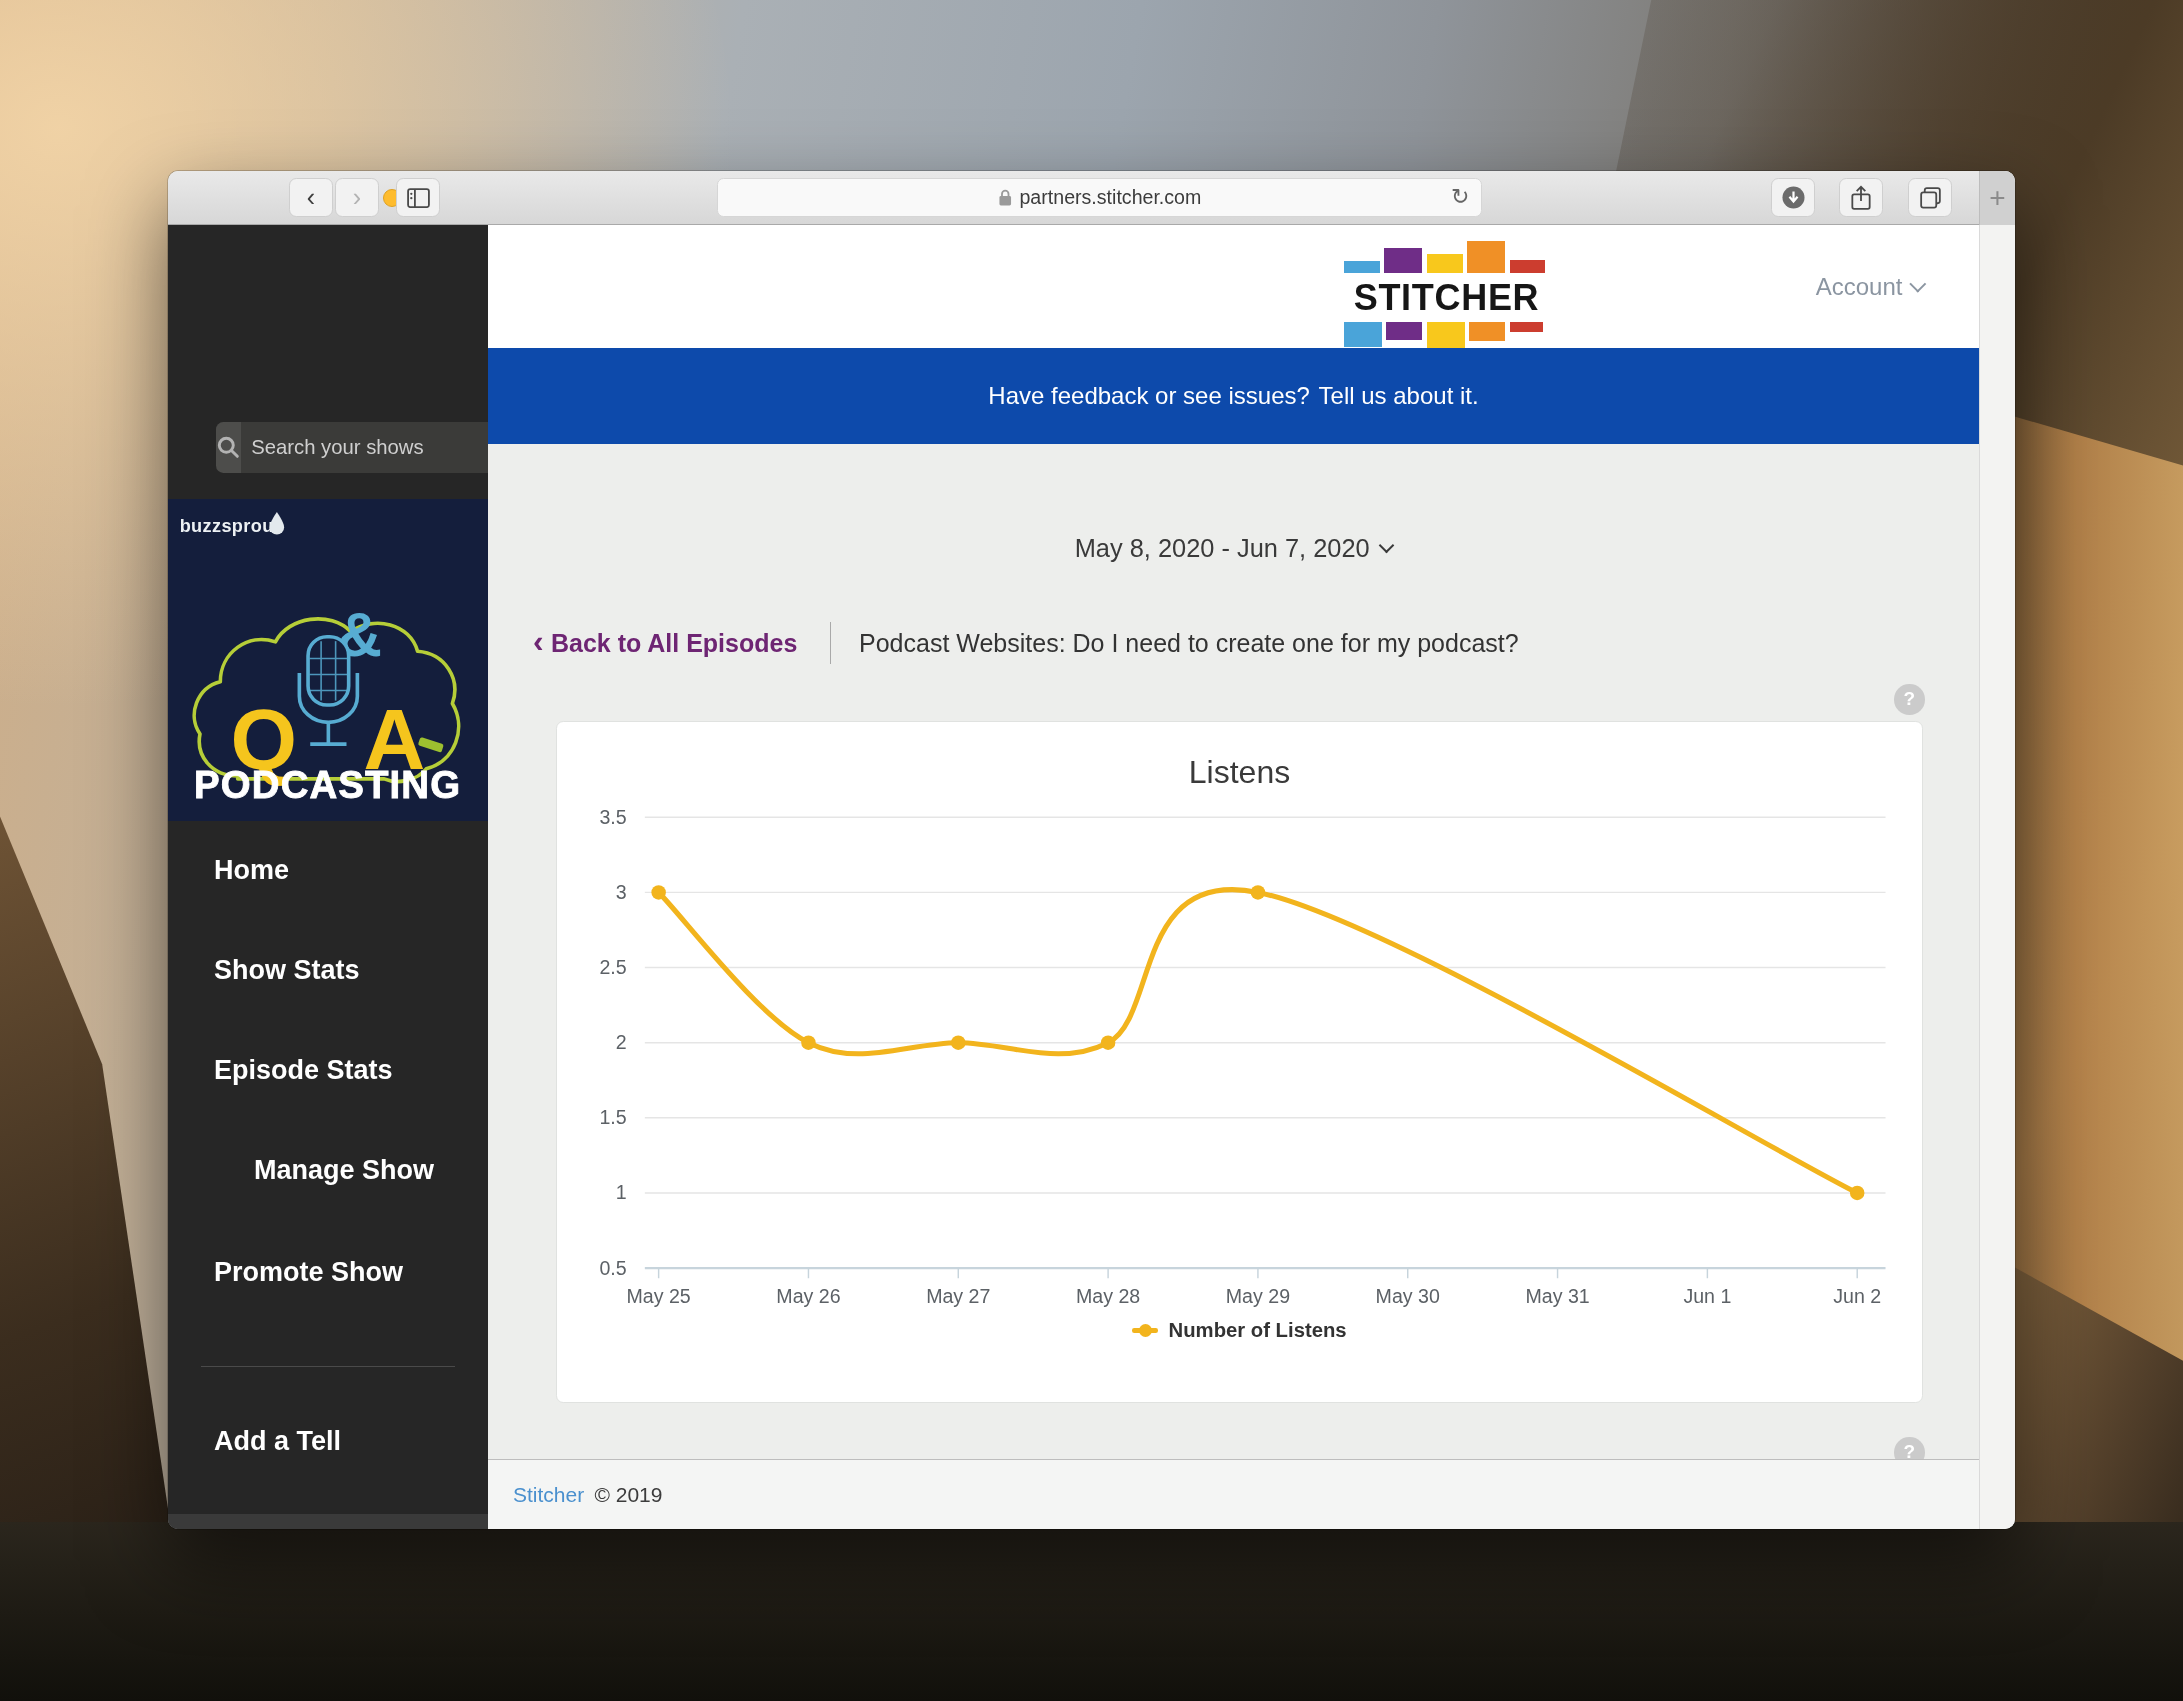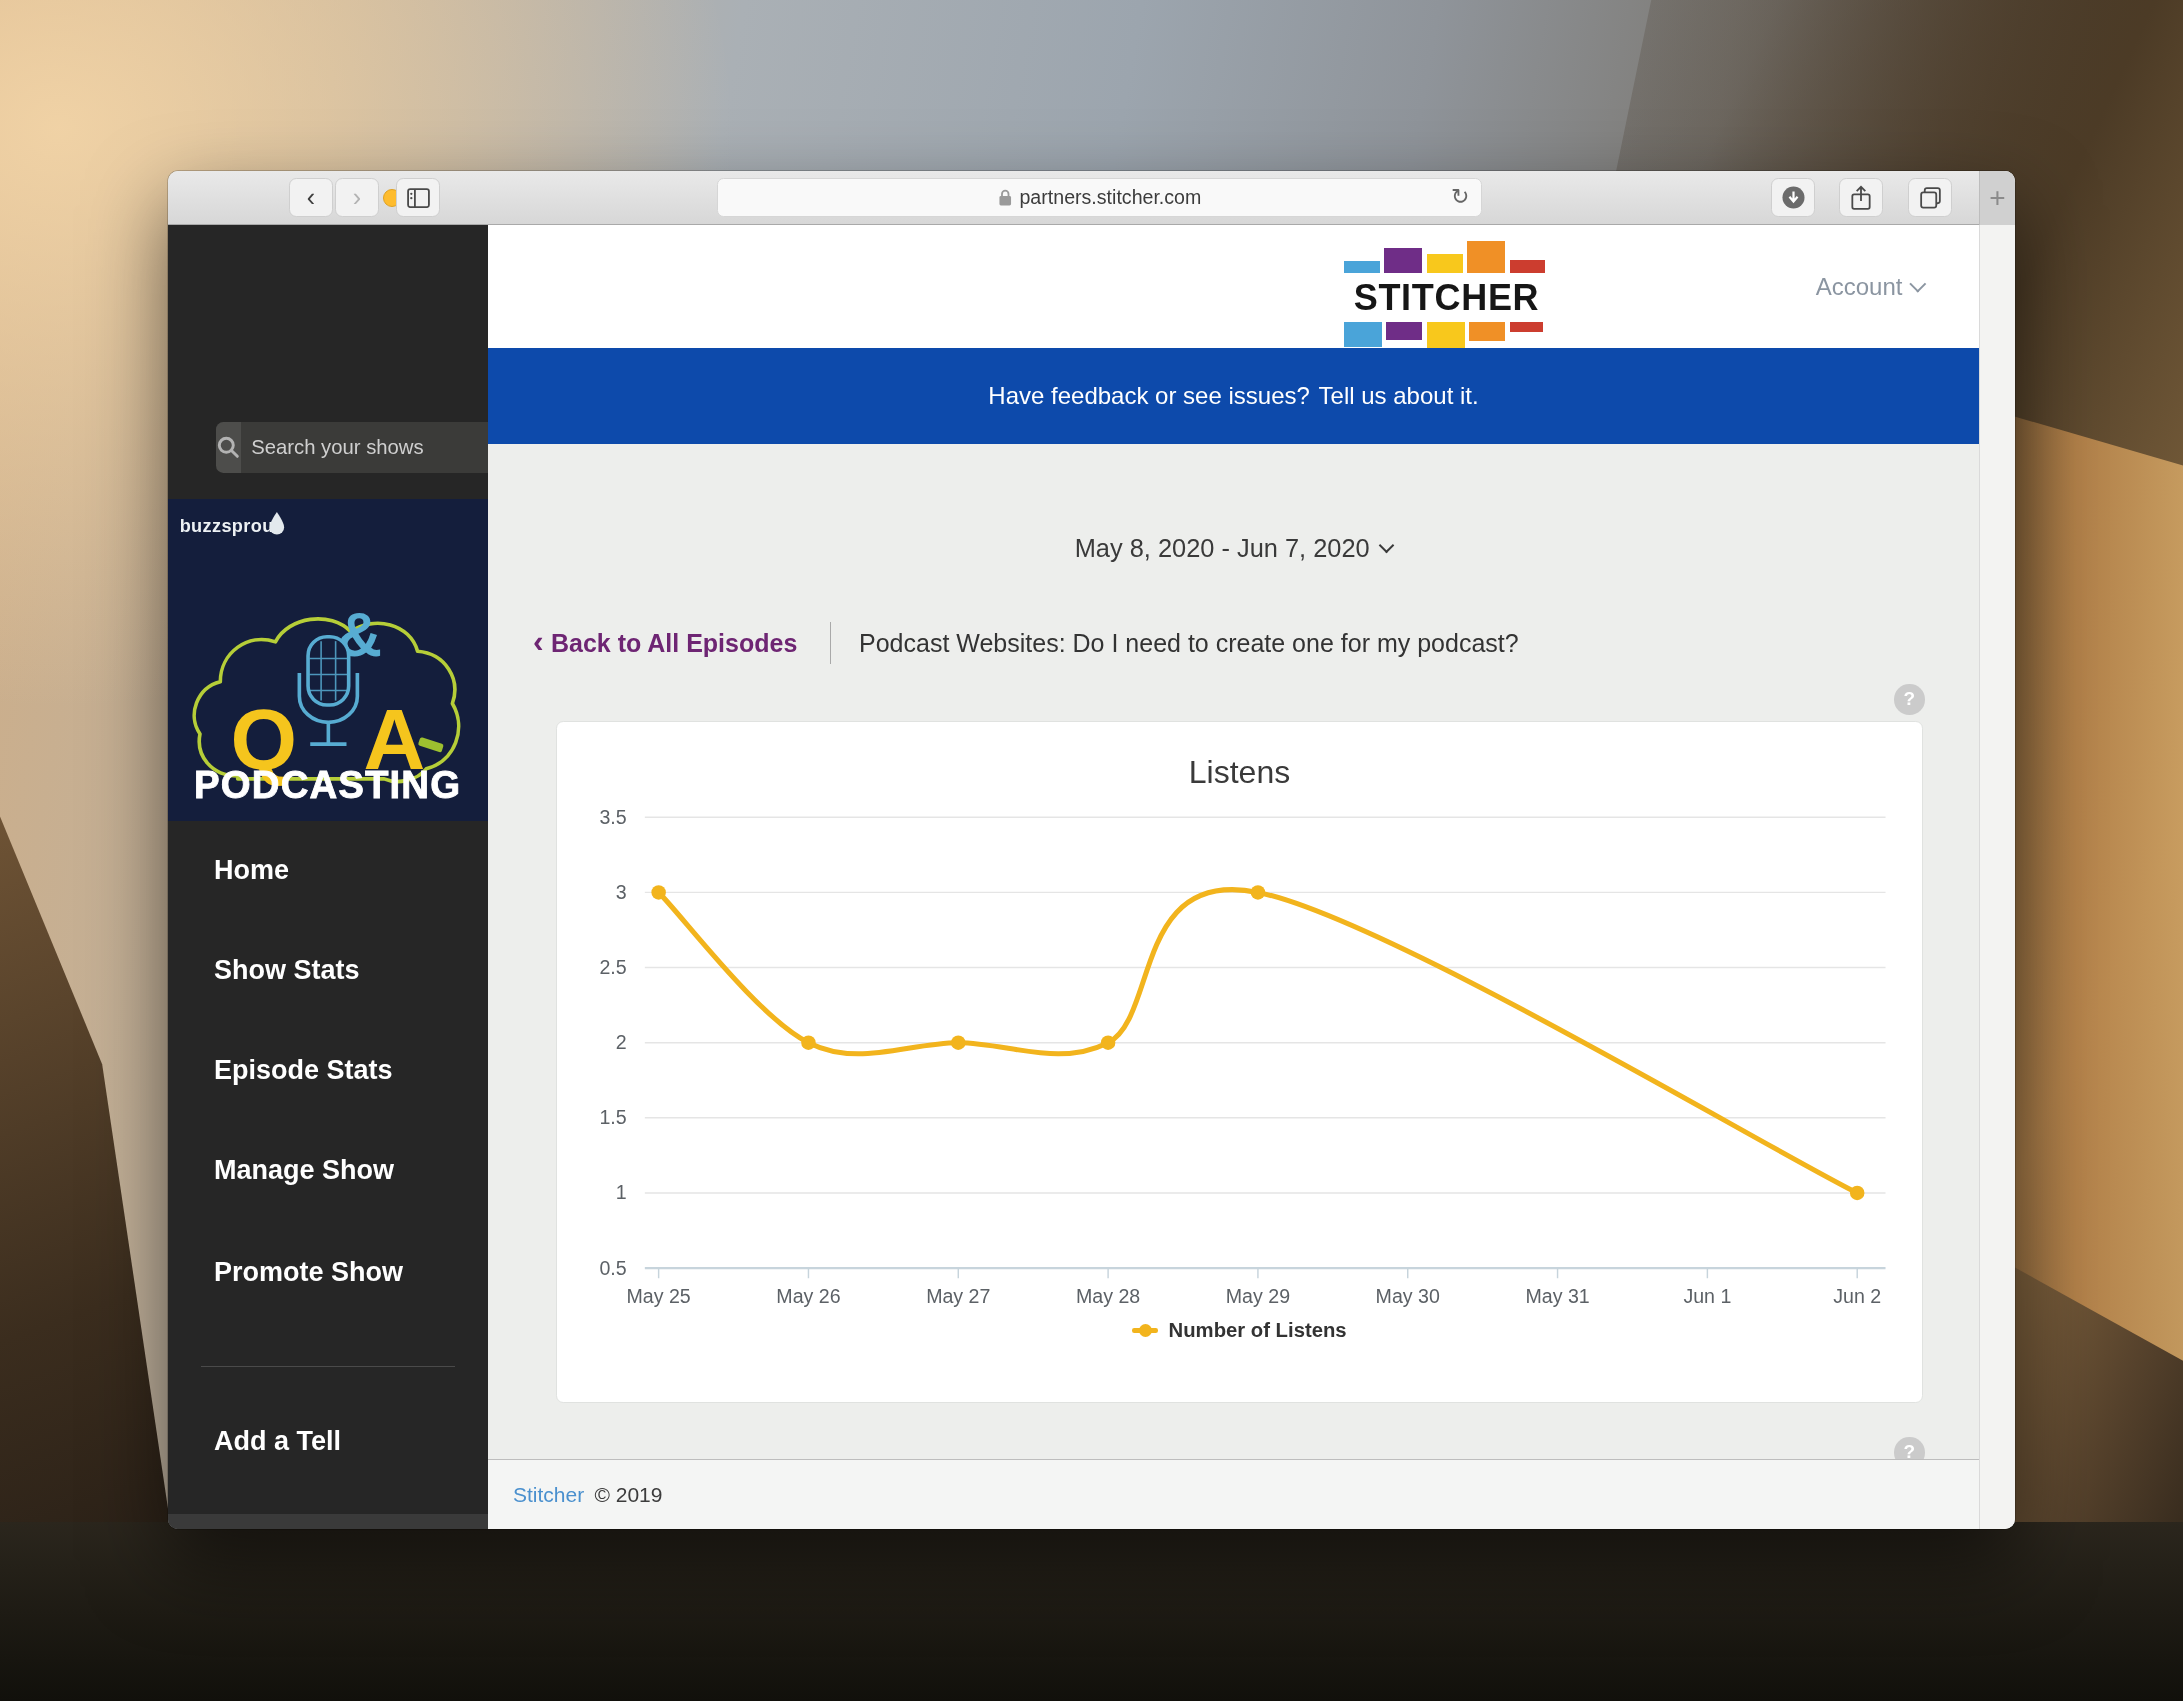--- a/index.html
+++ b/index.html
@@ -215,21 +215,21 @@
 
     <div class="nav-item" style="top:623px;">
         <span>Home</span>
       </div>
     <div class="nav-item" style="top:723px;">
         <span>Show Stats</span>
       </div>
     <div class="nav-item" style="top:823px;">
         <span>Episode Stats</span>
       </div>
-    <div class="nav-item" style="top:923px;">
+    <div class="nav-item" style="top:923px;margin-left:40px;">
         <span>Manage Show</span>
       </div>
     <div class="nav-item" style="top:1025px;">
         <span>Promote Show</span>
       </div>
 
     <div class="side-divider"></div>
     <div class="nav-item" style="top:1194px;">
         <span>Add a Tell</span>
       </div>

